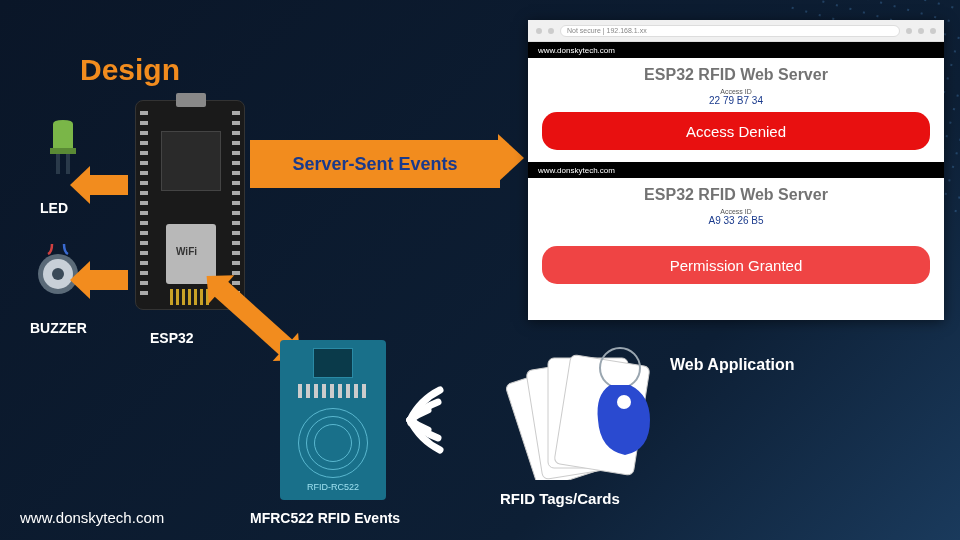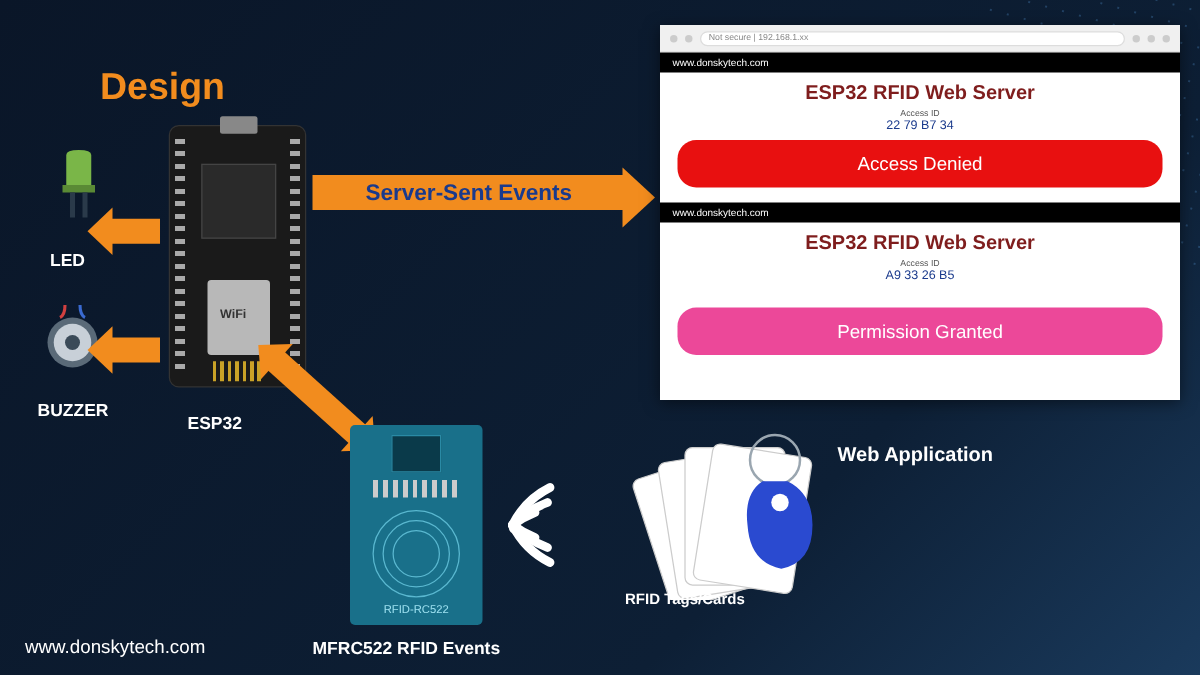--- a/index.html
+++ b/index.html
@@ -97,21 +97,21 @@
   .arrow::after {
     content:""; position:absolute; right:-18px; top:-9px;
     border-left: 20px solid #f28c1e;
     border-top: 19px solid transparent;
     border-bottom: 19px solid transparent;
   }
   .arrow.left::after { right:auto; left:-18px; border-left:none; border-right:20px solid #f28c1e; }
   .arrow-led { top:175px; left:88px; width:40px; }
   .arrow-buzzer { top:270px; left:88px; width:40px; }
   .arrow-sse {
-    top:140px; left:250px; width:250px; height:28px;
+    top:140px; left:250px; width:250px; height:48px;
     display:flex; align-items:center; justify-content:center;
   }
   .arrow-sse::after { top:-6px; border-top-width:24px; border-bottom-width:24px; border-left-width:26px; right:-24px;}
   .sse-text { color:#1a3a8c; font-size:18px; font-weight:bold; position:relative; z-index:2;}
   .arrow-reader {
     top:278px; left:220px; width:90px; height:20px;
     transform: rotate(42deg); transform-origin:left center;
   }
   .arrow-reader::before {
     content:""; position:absolute; left:-18px; top:-9px;
@@ -152,51 +152,51 @@
 
   .waves {
     position:absolute; top:380px; left:400px;
   }
   .waves svg { width:70px; height:80px; }
 
   .tags {
     position:absolute; top:340px; left:490px;
   }
   .tags svg { width:180px; height:140px; }
-  .tags-label { position:absolute; top:472px; left:500px; font-size:12px;}
+  .tags-label { position:absolute; top:490px; left:500px; font-size:15px;}
 
   .webapp {
     position:absolute; top:20px; left:528px;
     width:416px; height:300px;
     background:#fff;
     box-shadow: 0 2px 12px rgba(0,0,0,0.5);
   }
   .browser-bar {
     height:22px; background:#f0f0f0; border-bottom:1px solid #ddd;
     display:flex; align-items:center; padding:0 8px; gap:6px;
   }
   .bdot { width:6px;height:6px;border-radius:50%;background:#ccc;}
   .addr { flex:1; height:12px; background:#fff; border-radius:6px; border:1px solid #ddd; font-size:7px; color:#888; padding-left:6px; line-height:10px;}
   .site-bar {
     height:16px; background:#000; color:#fff; font-size:8px;
     display:flex; align-items:center; padding-left:10px;
   }
   .panel {
     padding:8px 14px 12px; text-align:center;
   }
-  .panel h3 { font-size:16px; color:#7f1d1d; margin-bottom:4px; font-weight:bold;}
+  .panel h3 { font-size:16px; color:#737373; margin-bottom:4px; font-weight:bold;}
   .access-label { font-size:7px; color:#555; }
   .access-id { font-size:10px; font-weight:normal; color:#1a3a8c; margin-bottom:6px;}
   .status-box {
     height:38px; color:#fff; font-size:15px;
     display:flex; align-items:center; justify-content:center;
     border-radius:15px;
   }
   .denied { background:#e81010; }
-  .granted { background:#ec4899;margin-top:20px; }
+  .granted { background:#ef4444;margin-top:20px; }
   .webapp-label {
     position:absolute; top:340px; left:670px; font-size:16px;margin-top:16px;
   }
 
   .footer {
     position:absolute; bottom:14px; left:20px;
     color:#fff; font-size:15px;
   }
 </style>
 </head>

